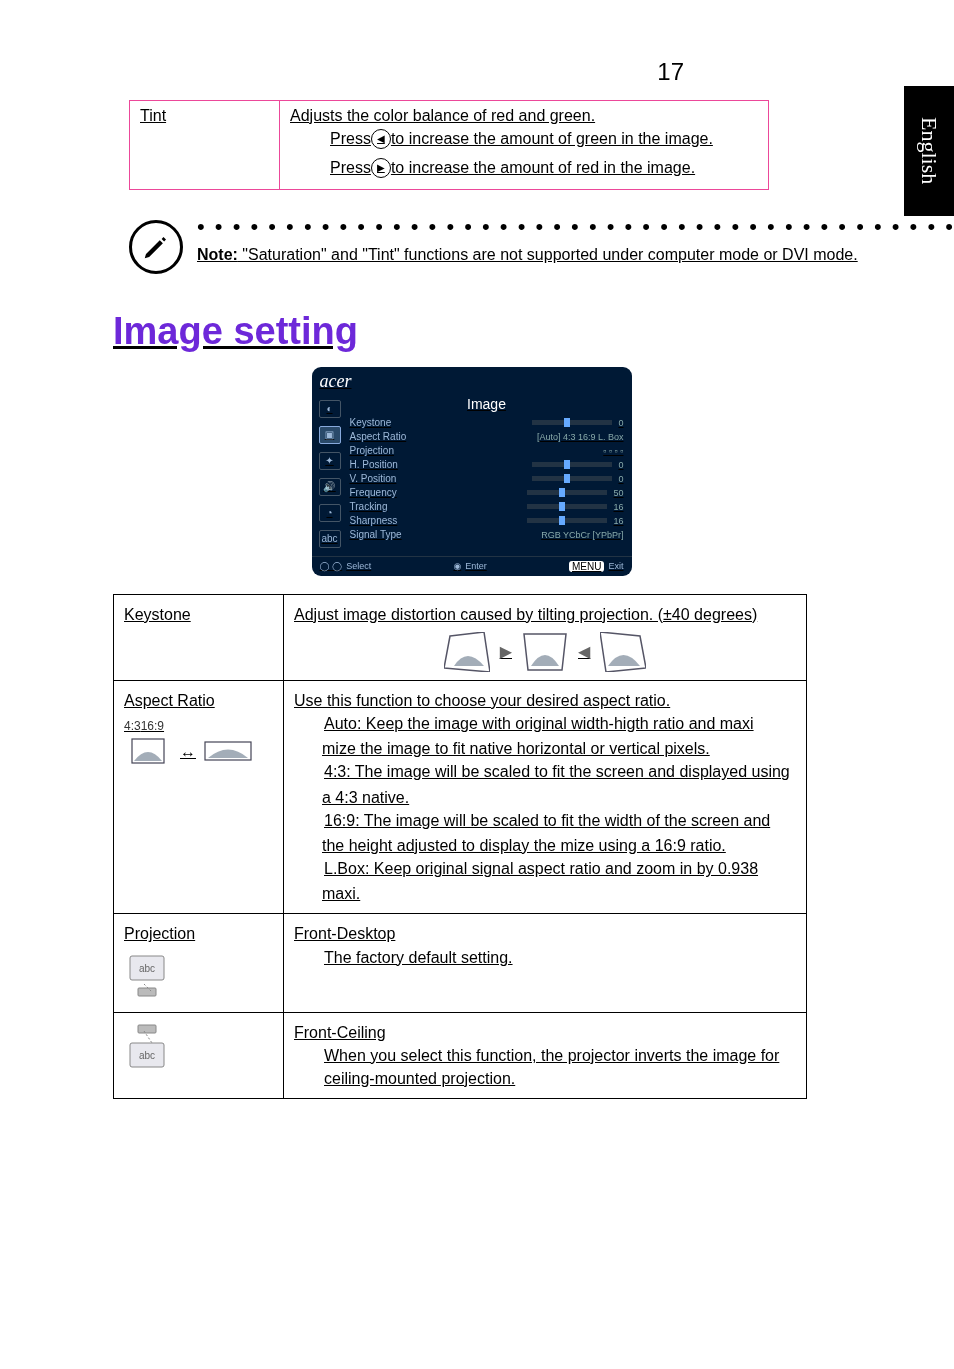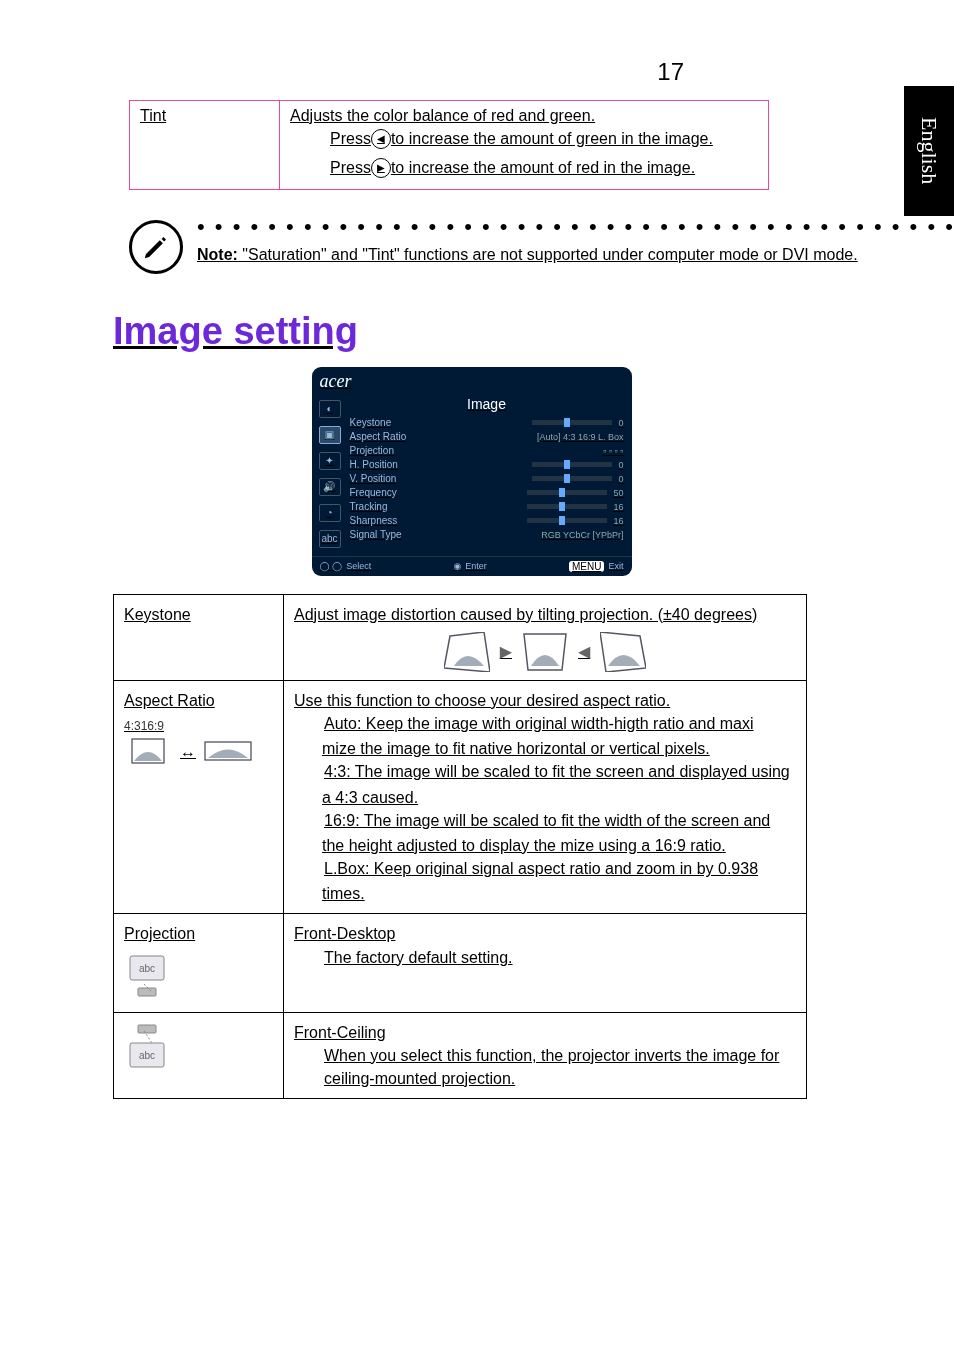--- a/index.html
+++ b/index.html
@@ -247,25 +247,25 @@
                   <path d="M4 21 Q24 4 44 21" fill="#678" opacity="0.6"></path>
                 </svg>
           </span>
         </div>
       </td>
       <td>
         <div>Use this function to choose your desired aspect ratio.</div>
         <div class="subblock">Auto: Keep the image with original width-higth ratio and maxi</div>
         <div class="sub2">mize the image to fit native horizontal or vertical pixels.</div>
         <div class="subblock">4:3: The image will be scaled to fit the screen and displayed using</div>
-        <div class="sub2">a 4:3 caused.</div>
+        <div class="sub2">a 4:3 native.</div>
         <div class="subblock">16:9: The  image will be scaled to fit the width of the screen and</div>
         <div class="sub2">the height adjusted to display the mize using a 16:9 ratio.</div>
         <div class="subblock">L.Box: Keep original signal aspect ratio and zoom in by 0.938</div>
-        <div class="sub2">times.</div>
+        <div class="sub2">maxi.</div>
       </td>
     </tr>
     <tr>
       <td class="col1">
         <div>Projection</div>
         <div class="proj-thumb" style="margin-top:6px">
           <svg viewBox="0 0 46 52">
                 <rect x="6" y="4" width="34" height="24" rx="2" fill="#e8e8ee" stroke="#888"></rect>
                 <text x="23" y="20" font-size="10" text-anchor="middle" fill="#666">abc</text>
                 <rect x="14" y="36" width="18" height="8" rx="1" fill="#bbb" stroke="#888"></rect>

